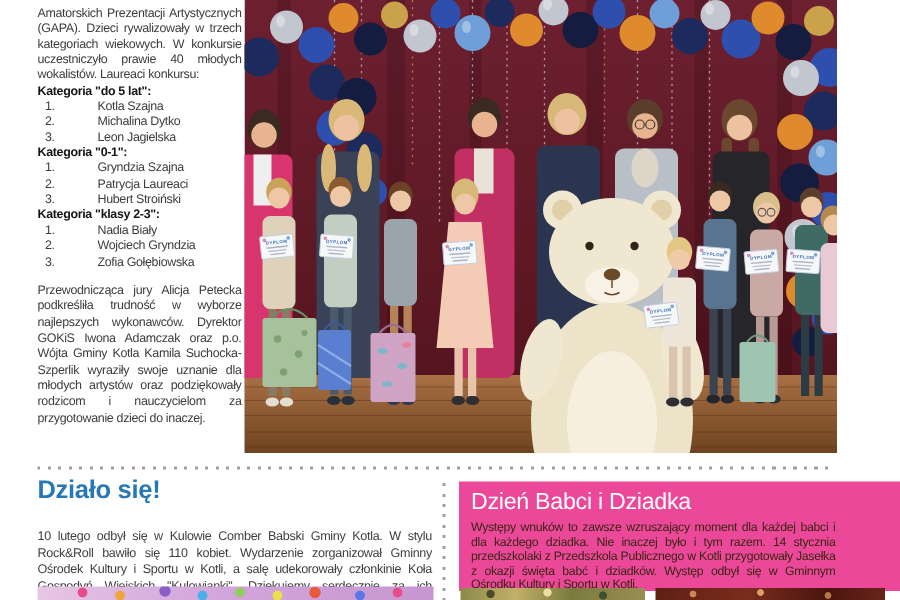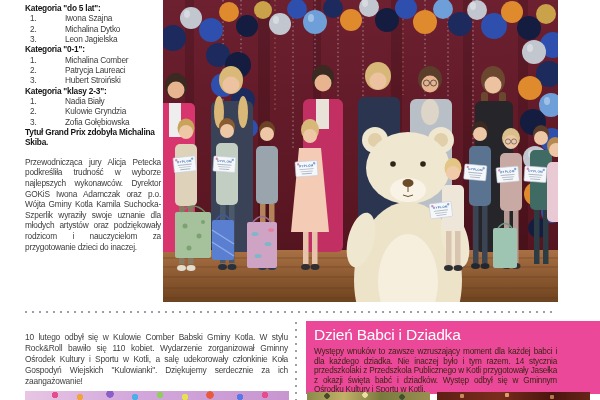--- a/index.html
+++ b/index.html
@@ -93,64 +93,64 @@
       radial-gradient(circle at 115px 5px,#b5764a 0 2px,transparent 2.5px),
       linear-gradient(95deg,#5e1f14,#7a2d1c 40%,#4a150e 75%,#68251a);
   }
 </style>
 </head>
 <body>
 
 <div class="page">
 
   <div class="article">
+    <p>Amatorskich Prezentacji Artystycznych (GAPA). Dzieci rywalizowały w trzech kategoriach wiekowych. W konkursie uczestniczyło prawie 40 młodych wokalistów. Laureaci konkursu:</p>
 
     <div class="bold-label">Kategoria "do 5 lat":</div>
     <div class="winner-row">
       <span class="winner-rank">1.</span>
-      <span class="winner-name">Iwona Szajna</span>
+      <span class="winner-name">Kotla Szajna</span>
     </div>
     <div class="winner-row">
       <span class="winner-rank">2.</span>
       <span class="winner-name">Michalina Dytko</span>
     </div>
     <div class="winner-row">
       <span class="winner-rank">3.</span>
       <span class="winner-name">Leon Jagielska</span>
     </div>
 
     <div class="bold-label">Kategoria "0-1":</div>
     <div class="winner-row">
       <span class="winner-rank">1.</span>
-      <span class="winner-name">Michalina Comber</span>
+      <span class="winner-name">Gryndzia Szajna</span>
     </div>
     <div class="winner-row">
       <span class="winner-rank">2.</span>
       <span class="winner-name">Patrycja Laureaci</span>
     </div>
     <div class="winner-row">
       <span class="winner-rank">3.</span>
       <span class="winner-name">Hubert Stroiński</span>
     </div>
 
     <div class="bold-label">Kategoria "klasy 2-3":</div>
     <div class="winner-row">
       <span class="winner-rank">1.</span>
       <span class="winner-name">Nadia Biały</span>
     </div>
     <div class="winner-row">
       <span class="winner-rank">2.</span>
-      <span class="winner-name">Kulowie Gryndzia</span>
+      <span class="winner-name">Wojciech Gryndzia</span>
     </div>
     <div class="winner-row">
       <span class="winner-rank">3.</span>
       <span class="winner-name">Zofia Gołębiowska</span>
     </div>
 
-    <p class="grand">Tytuł Grand Prix zdobyła Michalina Skiba.</p>
     <p class="closing">Przewodnicząca jury Alicja Petecka podkreśliła trudność w wyborze najlepszych wykonawców. Dyrektor GOKiS Iwona Adamczak oraz p.o. Wójta Gminy Kotla Kamila Suchocka-Szperlik wyraziły swoje uznanie dla młodych artystów oraz podziękowały rodzicom i nauczycielom za przygotowanie dzieci do inaczej.</p>
   </div>
 
   <svg class="photo-main" viewBox="0 0 395 302" xmlns="http://www.w3.org/2000/svg">
     <defs>
       <linearGradient id="bg" x1="0" y1="0" x2="0" y2="1">
         <stop offset="0" stop-color="#6d2030"></stop>
           <stop offset="0.6" stop-color="#5d1824"></stop>
           <stop offset="1" stop-color="#4e121c"></stop>
       </linearGradient>
@@ -404,20 +404,21 @@
       <ellipse cx="285.5" cy="268" rx="4.5" ry="3" fill="#2e2e33"></ellipse>
         <ellipse cx="295" cy="268" rx="4.5" ry="3" fill="#2e2e33"></ellipse>
       <use href="#dip" transform="translate(266,204) rotate(-7)"></use>
     </g>
   </svg>
 
   <div class="sep-h"></div>
   <div class="sep-v"></div>
 
   <div class="sec-left">
+    <h2>Działo się!</h2>
     <p>10 lutego odbył się w Kulowie Comber Babski Gminy Kotla. W stylu Rock&amp;Roll bawiło się 110 kobiet. Wydarzenie zorganizował Gminny Ośrodek Kultury i Sportu w Kotli, a salę udekorowały członkinie Koła Gospodyń Wiejskich "Kulowianki". Dziękujemy serdecznie za ich zaangażowanie!</p>
   </div>
   <div class="strip-left"></div>
 
   <div class="sec-right">
     <div class="inner">
       <h2>Dzień Babci i Dziadka</h2>
       <p>Występy wnuków to zawsze wzruszający moment dla każdej babci i dla każdego dziadka. Nie inaczej było i tym razem. 14 stycznia przedszkolaki z Przedszkola Publicznego w Kotli przygotowały Jasełka z okazji święta babć i dziadków. Występ odbył się w Gminnym Ośrodku Kultury i Sportu w Kotli.</p>
     </div>
   </div>

